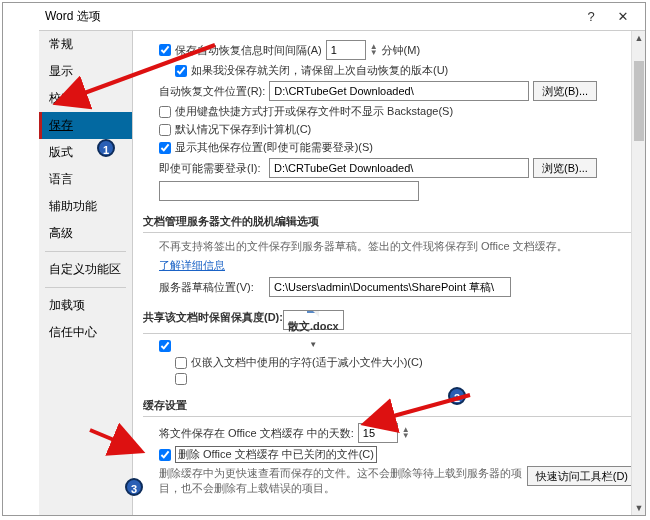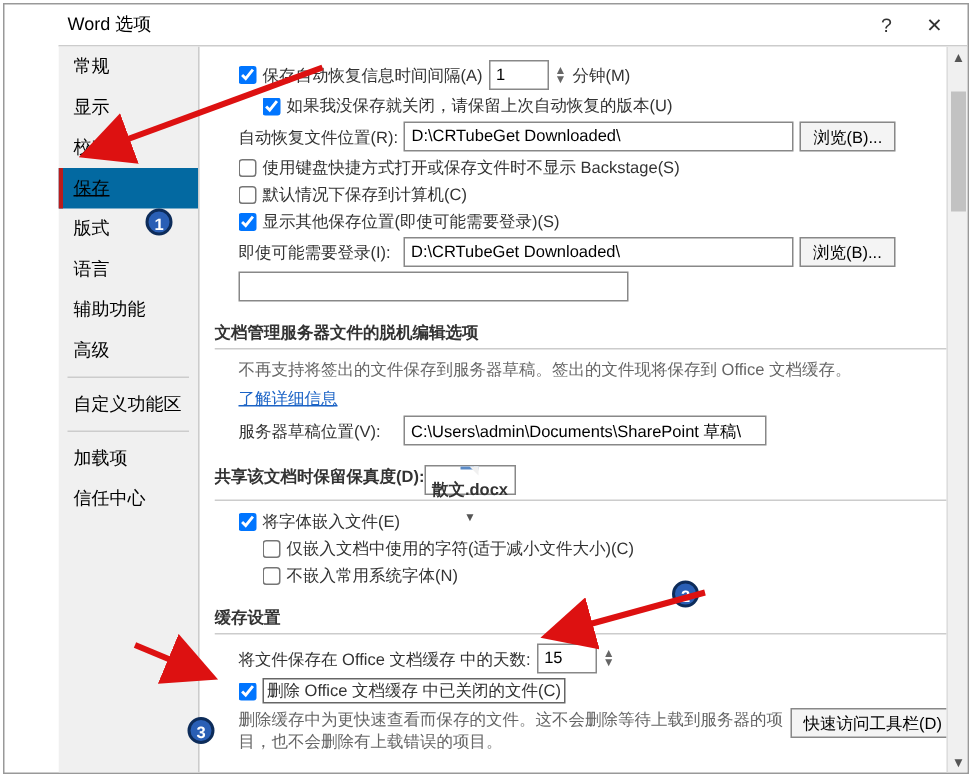--- a/index.html
+++ b/index.html
@@ -124,29 +124,27 @@
           <div class="section-header" style="display:flex;gap:0">
             <span>共享该文档时保留保真度(D):</span>
             <span class="dropdown">
               <span class="doc-icon"></span>
               <span>散文.docx</span>
               <span class="caret">▼</span>
             </span>
           </div>
           <div class="row indent">
             <input type="checkbox" checked="" style="">
-            <span class="chk-label">将字体嵌入文件(E)</span>
           </div>
           <div class="row indent2">
             <input type="checkbox" style="">
             <span class="chk-label">仅嵌入文档中使用的字符(适于减小文件大小)(C)</span>
           </div>
           <div class="row indent2">
             <input type="checkbox" style="">
-            <span class="chk-label">不嵌入常用系统字体(N)</span>
           </div>
         </div>
 
         <div class="section">
           <div class="section-header">缓存设置</div>
           <div class="row indent">
             <span>将文件保存在 Office 文档缓存 中的天数:</span>
             <input class="txtbox spin" value="15" style="">
             <span style="font-size:8px;display:inline-flex;flex-direction:column;line-height:6px;color:#666">
                 <span>▲</span>

